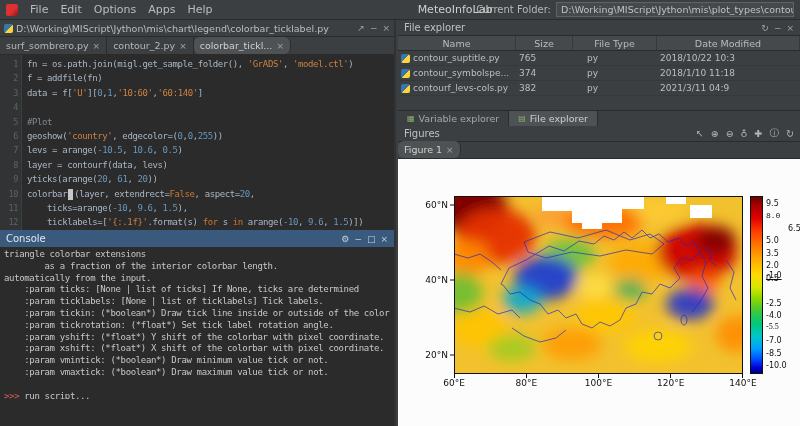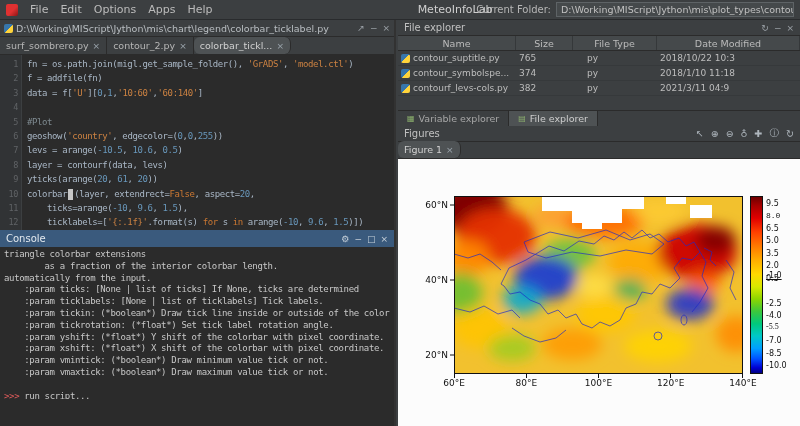--- a/index.html
+++ b/index.html
@@ -343,21 +343,21 @@
             <div class="xlab" style="left: 56px;">60°E</div>
             <div class="xlab" style="left: 128.25px;">80°E</div>
             <div class="xlab" style="left: 200.5px;">100°E</div>
             <div class="xlab" style="left: 272.75px;">120°E</div>
             <div class="xlab" style="left: 345px;">140°E</div>
           </div>
         <div class="cb"></div>
         <div id="cb-labels">
             <div class="cblab" style="top: 41px;">9.5</div>
             <div class="cblab" style="top: 53.46px; font-family: Liberation Mono, monospace;">8.0</div>
-            <div class="cblab" style="top: 65.92px;">6.5</div>
+            <div class="cblab" style="top: 65.92px; margin-left: 22px;">6.5</div>
             <div class="cblab" style="top: 78.38px;">5.0</div>
             <div class="cblab" style="top: 90.84px;">3.5</div>
             <div class="cblab" style="top: 103.3px;">2.0</div>
             <div class="cblab" style="top: 115.76px;">0.5</div>
             <div class="cblab" style="top: 113px; text-decoration: underline;">-1.0</div>
             <div class="cblab" style="top: 140.68px;">-2.5</div>
             <div class="cblab" style="top: 153.14px;">-4.0</div>
             <div class="cblab" style="top: 164px; font-family: Liberation Serif, serif;">-5.5</div>
             <div class="cblab" style="top: 178.06px;">-7.0</div>
             <div class="cblab" style="top: 190.52px;">-8.5</div>

